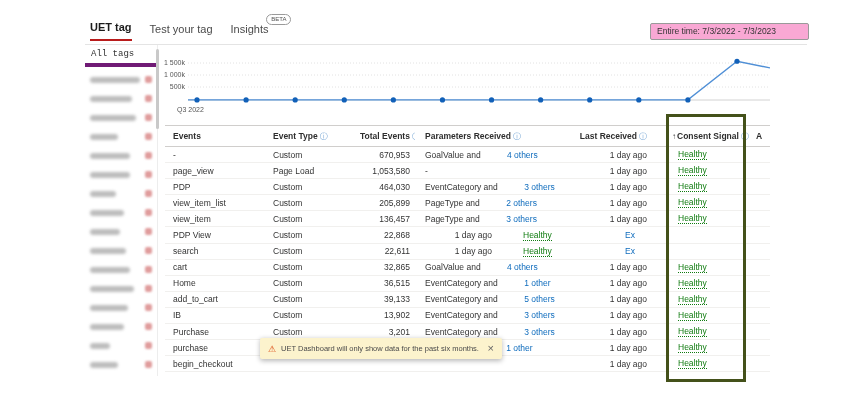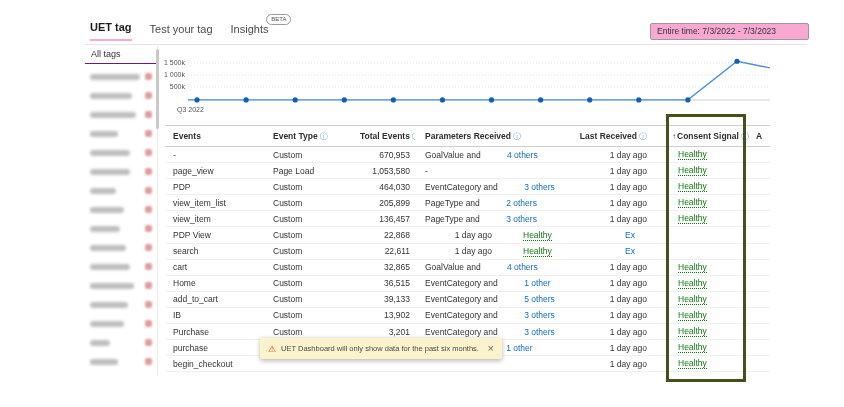--- a/index.html
+++ b/index.html
@@ -2,30 +2,30 @@
 <html><head>
 <meta charset="utf-8">
 <style>
   html,body{margin:0;padding:0;background:#ffffff;}
   .canvas{position:relative;width:844px;height:407px;background:#fff;overflow:hidden;
           font-family:"Liberation Sans",sans-serif;color:#333;}
 
   
   .tabs{position:absolute;left:90px;top:21px;display:flex;gap:18px;align-items:flex-end;z-index:3;}
   .tab{font-size:11px;color:#4a4a4a;padding-bottom:6px;position:relative;white-space:nowrap;}
-  .tab.active{font-weight:bold;color:#1c1c1c;border-bottom:2px solid #f9a8d4;}
+  .tab.active{font-weight:bold;color:#1c1c1c;border-bottom:2px solid #b91c1c;}
   .badge{position:absolute;top:-9px;right:-23px;font-size:6px;line-height:9px;color:#555;
          border:1px solid #9a9a9a;border-radius:8px;padding:0 4px;background:#fff;}
   .date-box{position:absolute;left:650px;top:23px;width:145px;height:13px;border:1px solid #9a9a9a;
             border-radius:2px;font-size:8.5px;line-height:13px;padding:1px 6px;color:#333;background:#f9a8d4;white-space:nowrap;}
   .hdiv{position:absolute;left:85px;top:44px;width:722px;height:1px;background:#e4e4e4;}
 
   
   .sidebar{position:absolute;left:85px;top:45px;width:72px;height:331px;border-right:1px solid #ededed;}
-  .all-tags{font-size:9px;color:#333;padding:4px 6px 4px 6px;border-bottom:1px solid #701a75;}
+  .all-tags{font-size:9px;color:#333;padding:4px 6px 4px 6px;border-bottom:4px solid #701a75;font-family:Liberation Mono, monospace;}
   .scroll-thumb{position:absolute;right:-2px;top:4px;width:3px;height:80px;background:#c9c9c9;border-radius:2px;}
   .blist{margin-top:3px;}
   .bitem{height:19px;display:flex;align-items:center;justify-content:space-between;padding:0 5px;}
   .bbar{height:6px;border-radius:3px;background:#bdbdbd;filter:blur(1.5px);}
   .bdot{width:7px;height:7px;border-radius:2px;background:#e09c9c;filter:blur(1.2px);flex:none;}
 
   
   .chart{position:absolute;left:165px;top:52px;width:605px;height:68px;}
   .ylab{position:absolute;left:-10px;width:30px;text-align:right;font-size:7px;color:#555;line-height:8px;}
   .xlab{position:absolute;left:12px;top:54px;font-size:7px;color:#555;}

